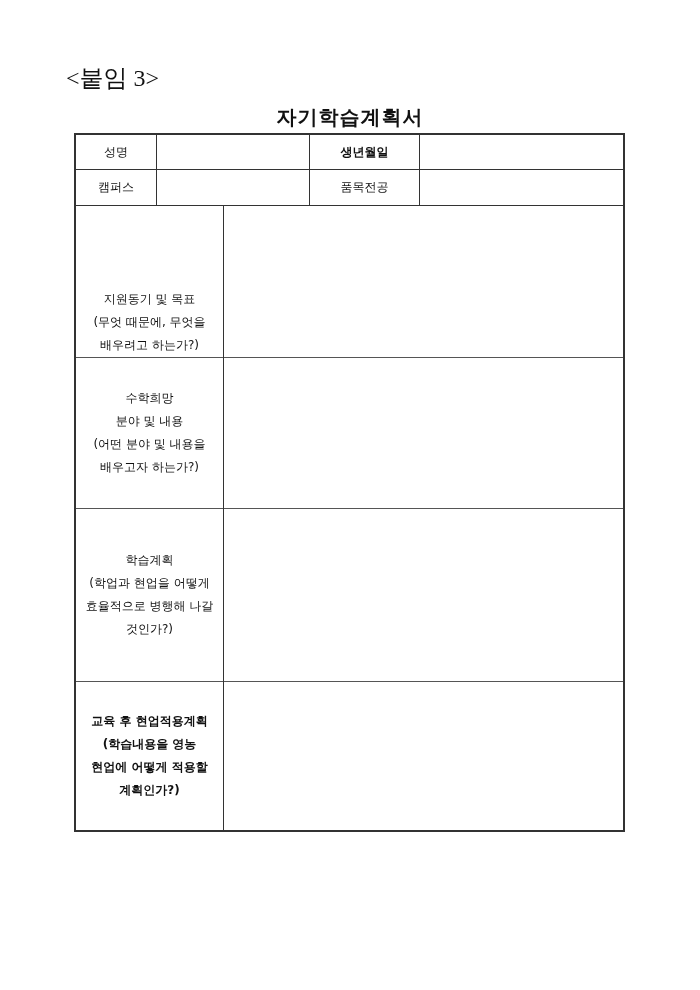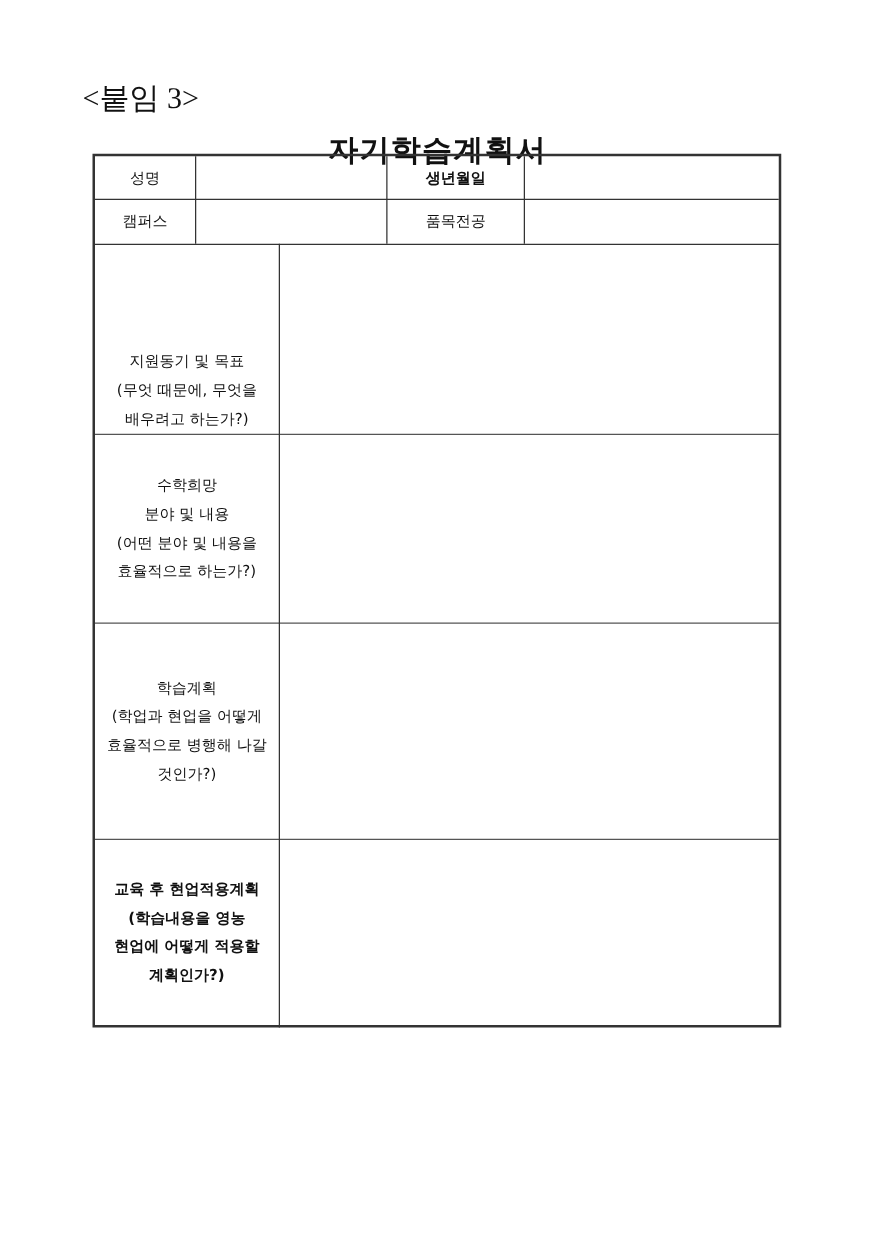--- a/index.html
+++ b/index.html
@@ -1,22 +1,22 @@
 <!DOCTYPE html>
 <html><head>
 <meta charset="utf-8">
 <style>
   html, body { margin: 0; padding: 0; background: #ffffff; }
   body { width: 700px; height: 990px; position: relative; overflow: hidden;
          font-family: "DejaVu Sans", sans-serif; color: #111; }
   .attach { position: absolute; left: 66px; top: 62px; font-family: Liberation Serif, serif;
             font-size: 24px; letter-spacing: 0px; color: #111; }
   .title { position: absolute; left: 0; width: 700px; top: 104px; text-align: center;
-           font-size: 24px; font-weight: bold; letter-spacing: 1px; color: #111; }
-  .form { position: absolute; left: 74px; top: 123px; width: 551px; height: 699px;
+           font-size: 20px; font-weight: bold; letter-spacing: 1px; color: #111; }
+  .form { position: absolute; left: 74px; top: 133px; width: 551px; height: 699px;
           border: 2px solid #333; box-sizing: border-box; }
   .hline { position: absolute; height: 1px; background: #333; }
   .vline { position: absolute; width: 1px; background: #333; }
   .cell { position: absolute; display: flex; align-items: center; justify-content: center;
           text-align: center; font-size: 12px; line-height: 23px; color: #111; }
   .field { position: absolute; }
 </style>
 </head>
 <body>
 
@@ -54,21 +54,21 @@
       <div>배우려고 하는가?)</div>
     </div>
   </div>
   <div class="field" style="left:148px; top:71px; width:399px; height:151px;"></div>
 
   <div class="cell" style="left:0; top:223px; width:147px; height:150px;">
     <div>
       <div>수학희망</div>
       <div>분야 및 내용</div>
       <div>(어떤 분야 및 내용을</div>
-      <div>효율적으로 하는가?)</div>
+      <div>배우고자 하는가?)</div>
     </div>
   </div>
   <div class="field" style="left:148px; top:223px; width:399px; height:150px;"></div>
 
   <div class="cell" style="left:0; top:374px; width:147px; height:172px;">
     <div>
       <div>학습계획</div>
       <div>(학업과 현업을 어떻게</div>
       <div>효율적으로 병행해 나갈</div>
       <div>것인가?)</div>

